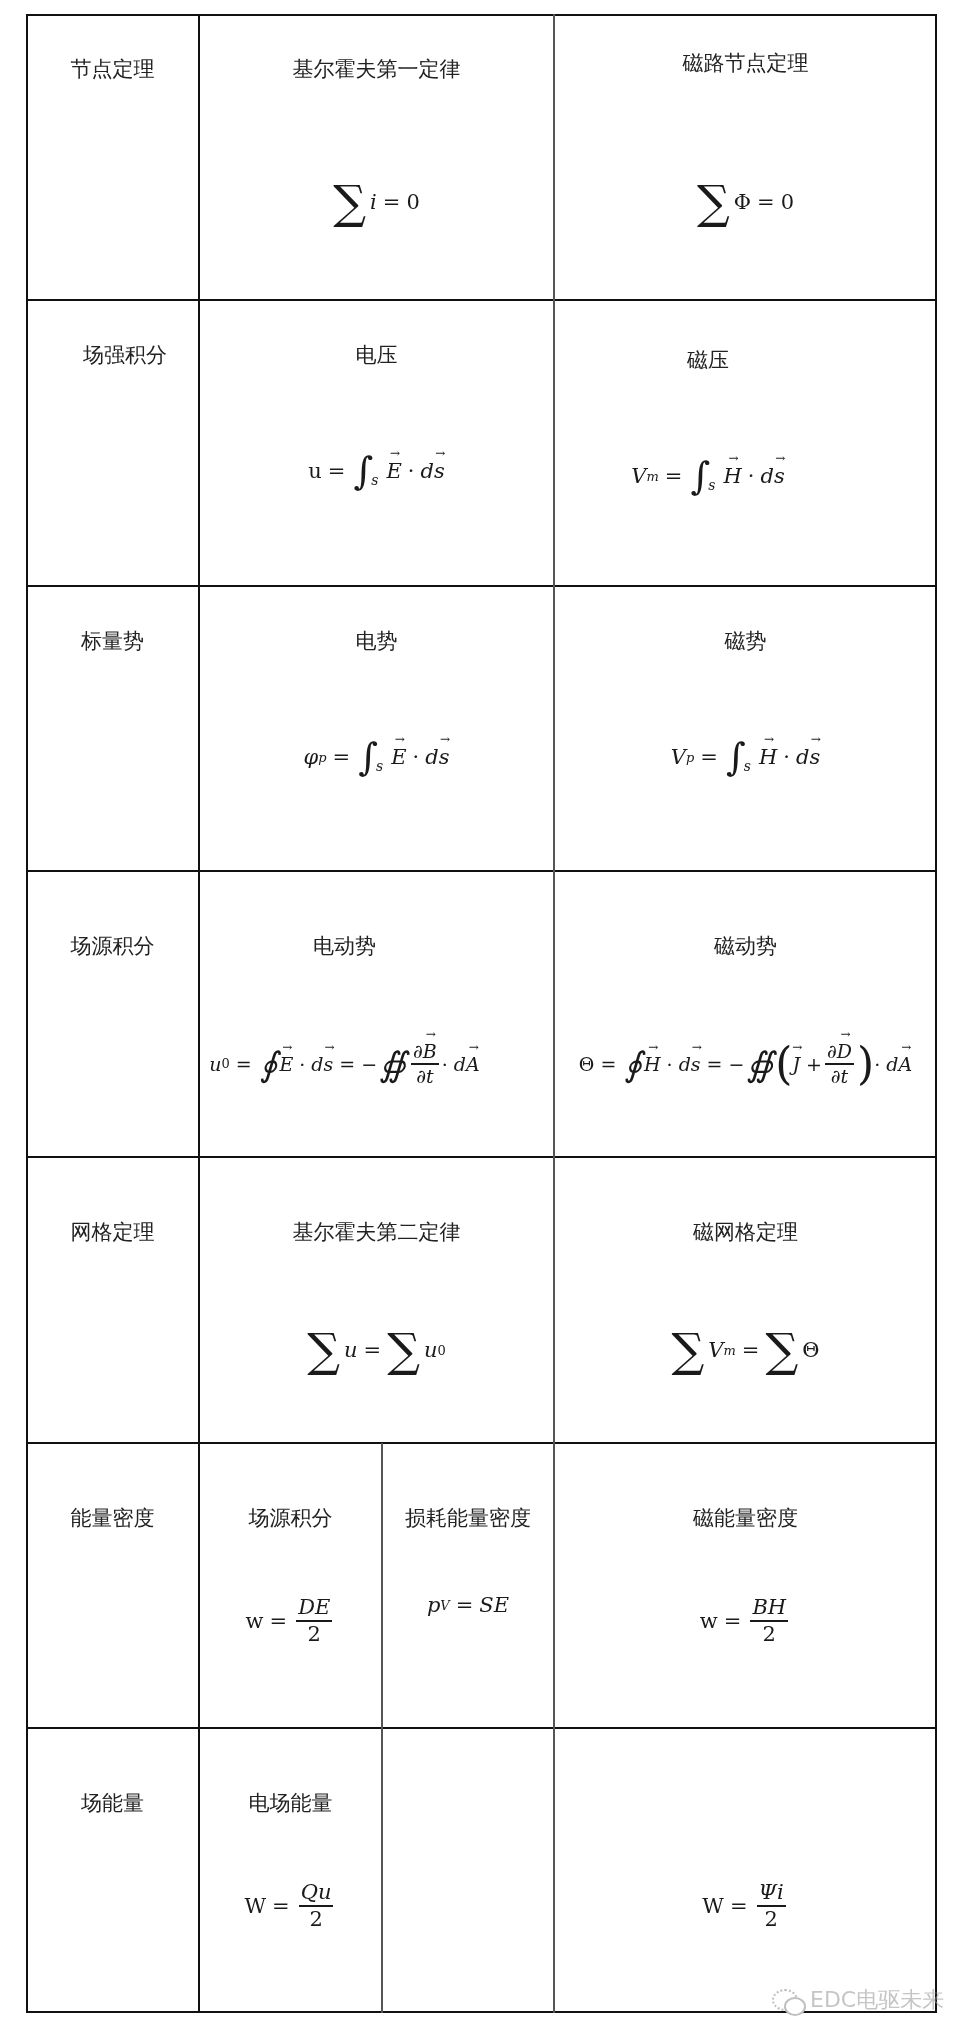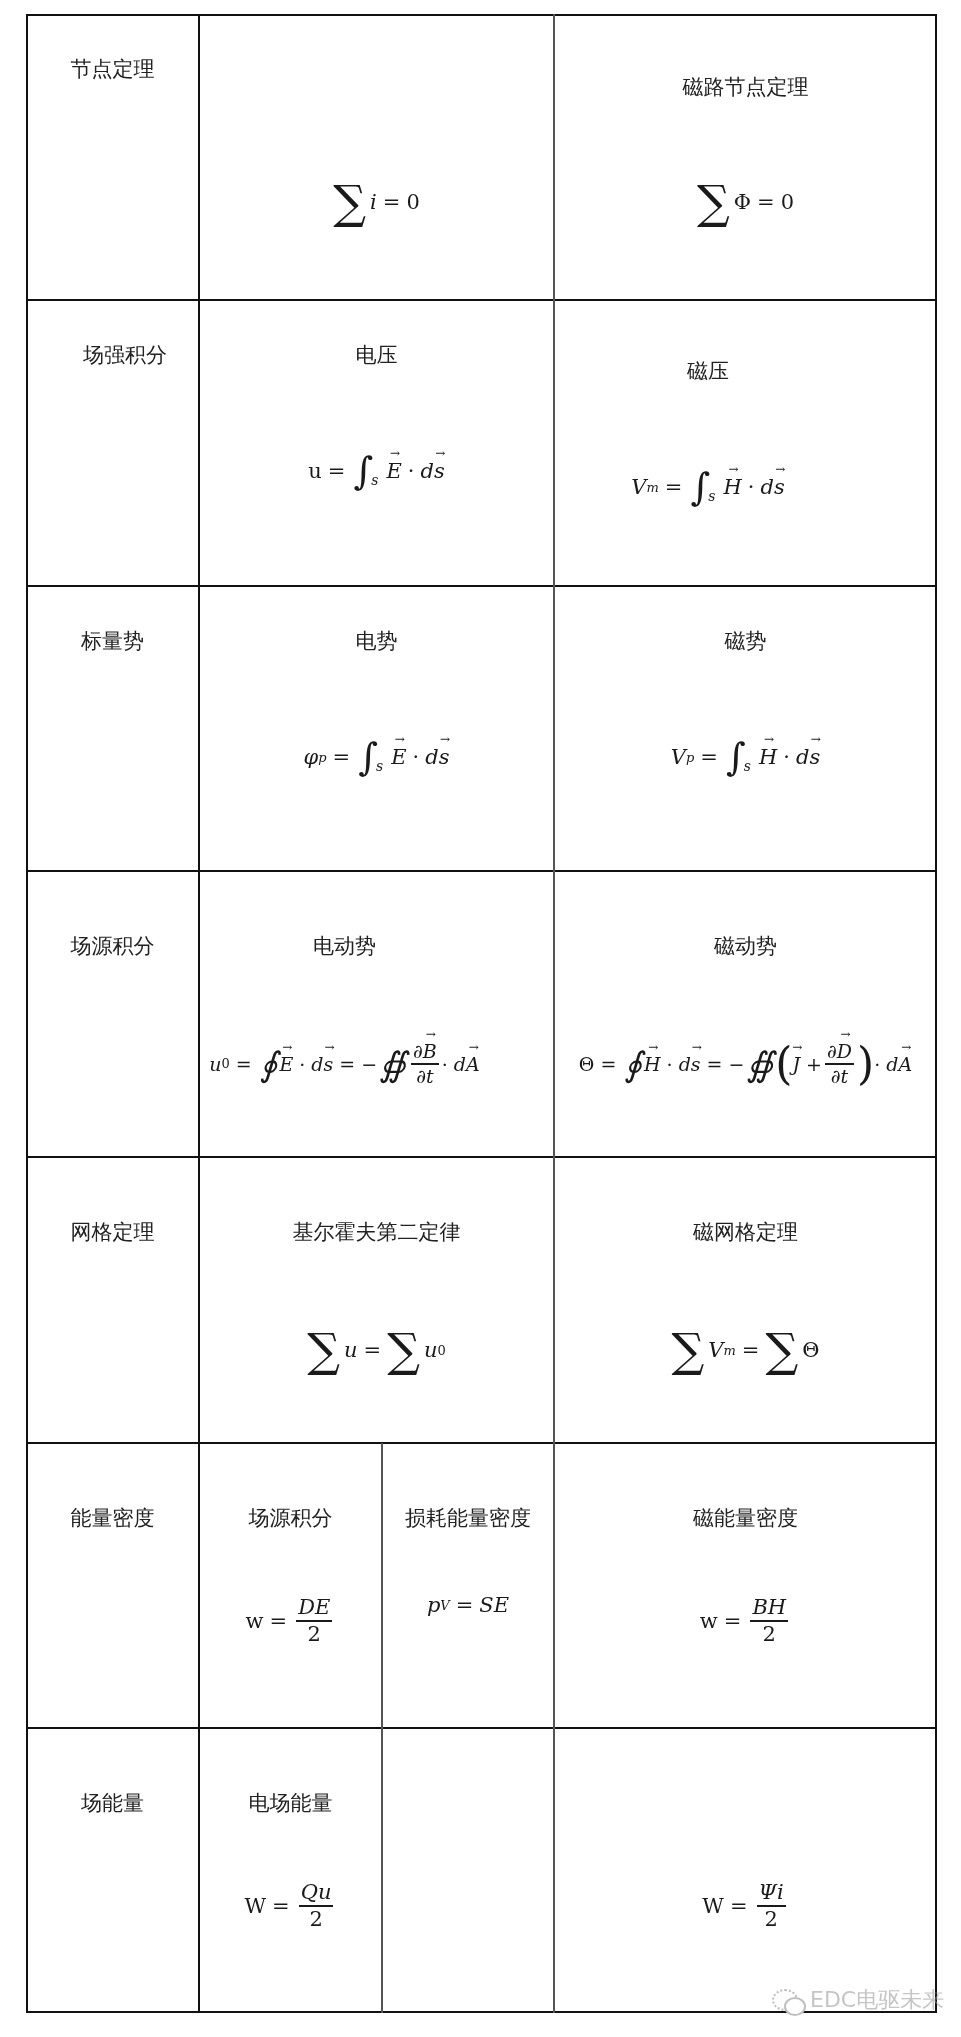--- a/index.html
+++ b/index.html
@@ -49,31 +49,32 @@
 <div class="hline" style="top:1727px"></div>
 
 <div class="vline" style="left:198px; top:14px; height:1999px"></div>
 <div class="vline gray" style="left:553px; top:14px; height:1999px"></div>
 <div class="vline gray" style="left:381px; top:1443px; height:570px"></div>
 
 <div class="cell" style="left:26px; top:14px; width:173px; height:286px">
   <div class="label" style="top:42px">节点定理</div>
 </div>
 <div class="cell" style="left:199px; top:14px; width:355px; height:286px">
+  <div class="label" style="top:42px">基尔霍夫第一定律</div>
   <div class="formula" style="top:165px">
     <span class="sigma">∑</span>
     <span class="it">i</span>
       <span class="sp"></span>
     <span>=</span>
       <span class="sp"></span>
     <span>0</span>
   </div>
 </div>
 <div class="cell" style="left:554px; top:14px; width:383px; height:286px">
-  <div class="label" style="top:60px">磁路节点定理</div>
+  <div class="label" style="top:36px">磁路节点定理</div>
   <div class="formula" style="top:165px">
     <span class="sigma">∑</span>
     <span>Φ</span>
       <span class="sp"></span>
     <span>=</span>
       <span class="sp"></span>
     <span>0</span>
   </div>
 </div>
 
@@ -90,21 +91,21 @@
     <span class="int">∫</span>
     <span class="intsub">s</span>
     <span class="vec">E</span>
       <span class="sp"></span>
     <span>·</span>
       <span class="sp"></span>
     <span class="it">d</span>
       <span class="vec">s</span>
   </div>
 </div>
-<div class="cell" style="left:554px; top:316px; width:308px; height:286px">
+<div class="cell" style="left:554px; top:305px; width:308px; height:286px">
   <div class="label" style="top:42px">磁压</div>
   <div class="formula" style="top:152px">
     <span class="it">V</span>
       <span class="sub">m</span>
       <span class="sp"></span>
     <span>=</span>
       <span class="sp"></span>
     <span class="int">∫</span>
     <span class="intsub">s</span>
     <span class="vec">H</span>

